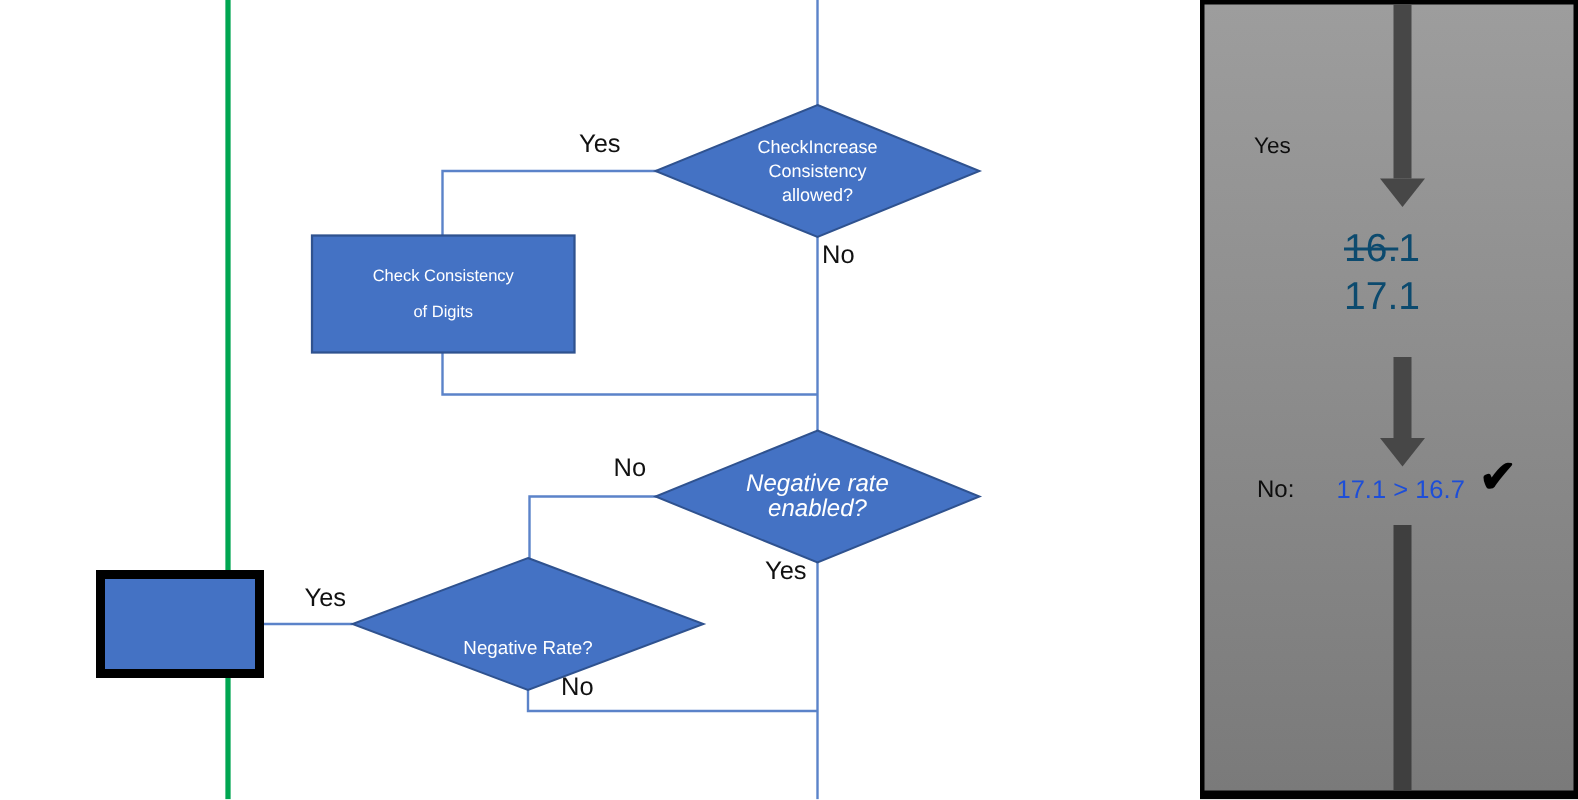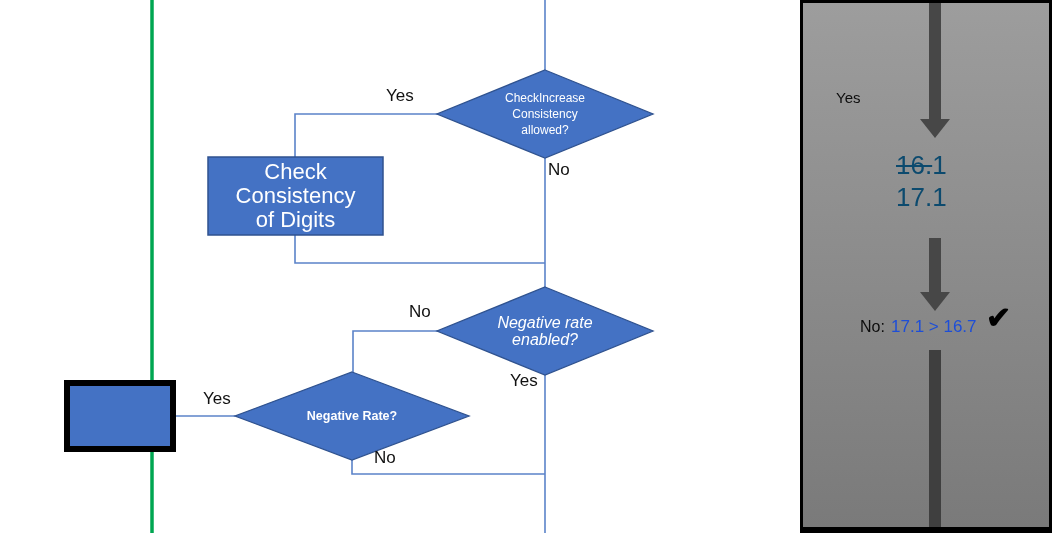--- a/index.html
+++ b/index.html
@@ -10,39 +10,39 @@
   .abs { position:absolute; }
   .lbl { position:absolute; color:#111; font-size:17px; white-space:nowrap; }
 
   .shape-text {
     position:absolute; display:flex; flex-direction:column;
     align-items:center; justify-content:center; text-align:center;
     color:#fff;
   }
   .dia-top   { left:437px; top:70px;  width:216px; height:88px; font-size:12px; line-height:16px; }
   .dia-mid   { left:437px; top:287px; width:216px; height:88px; font-size:16px; line-height:17px;font-style:italic; }
-  .dia-bot   { left:235px; top:372px; width:234px; height:88px; font-size:12.5px;font-weight:bold; }
-  .rect-check{ left:208px; top:157px; width:175px; height:78px; font-size:22px; line-height:24px; }
+  .dia-bot   { left:235px; top:388px; width:234px; height:88px; font-size:12.5px; }
+  .rect-check{ left:208px; top:157px; width:175px; height:78px; font-size:11px; line-height:24px; }
   .done-box  { left:64px;  top:380px; width:112px; height:72px; font-size:17px; line-height:24px; }
 
   .lbl-yes-top   { left:386px; top:86px; }
   .lbl-no-top    { left:548px; top:160px; }
   .lbl-no-mid    { left:409px; top:302px; }
   .lbl-yes-mid   { left:510px; top:371px; }
   .lbl-yes-done  { left:203px; top:389px; }
   .lbl-no-bottom { left:374px; top:448px; }
 
   
   .panel-yes   { left:836px; top:89px;  font-size:15px; color:#0d0d0d; }
   .panel-note  { left:799px; top:162px; width:94px; text-align:center;
                  font-size:15px; line-height:24px; color:#0d0d0d; position:absolute; }
   .panel-nums  { left:896px; top:149px; font-size:26px; line-height:32px;
                  color:#0c4a6e; position:absolute; white-space:nowrap; }
   .panel-nums .struck { text-decoration:line-through; text-decoration-thickness:2px; }
-  .panel-result-prefix { left:838px; top:318px; font-size:16px; color:#0d0d0d;margin-left:22px; }
+  .panel-result-prefix { left:838px; top:318px; font-size:16px; color:#0d0d0d; }
   .panel-result-cmp    { left:891px; top:317px; font-size:17px; color:#1d4ed8; }
   .panel-check         { left:986px; top:300px; font-size:30px; font-weight:bold; color:#000; }
 </style>
 </head>
 <body>
 
 <div id="stage">
 
   <svg id="diagram-svg" width="1052" height="533" viewBox="0 0 1052 533">
 

